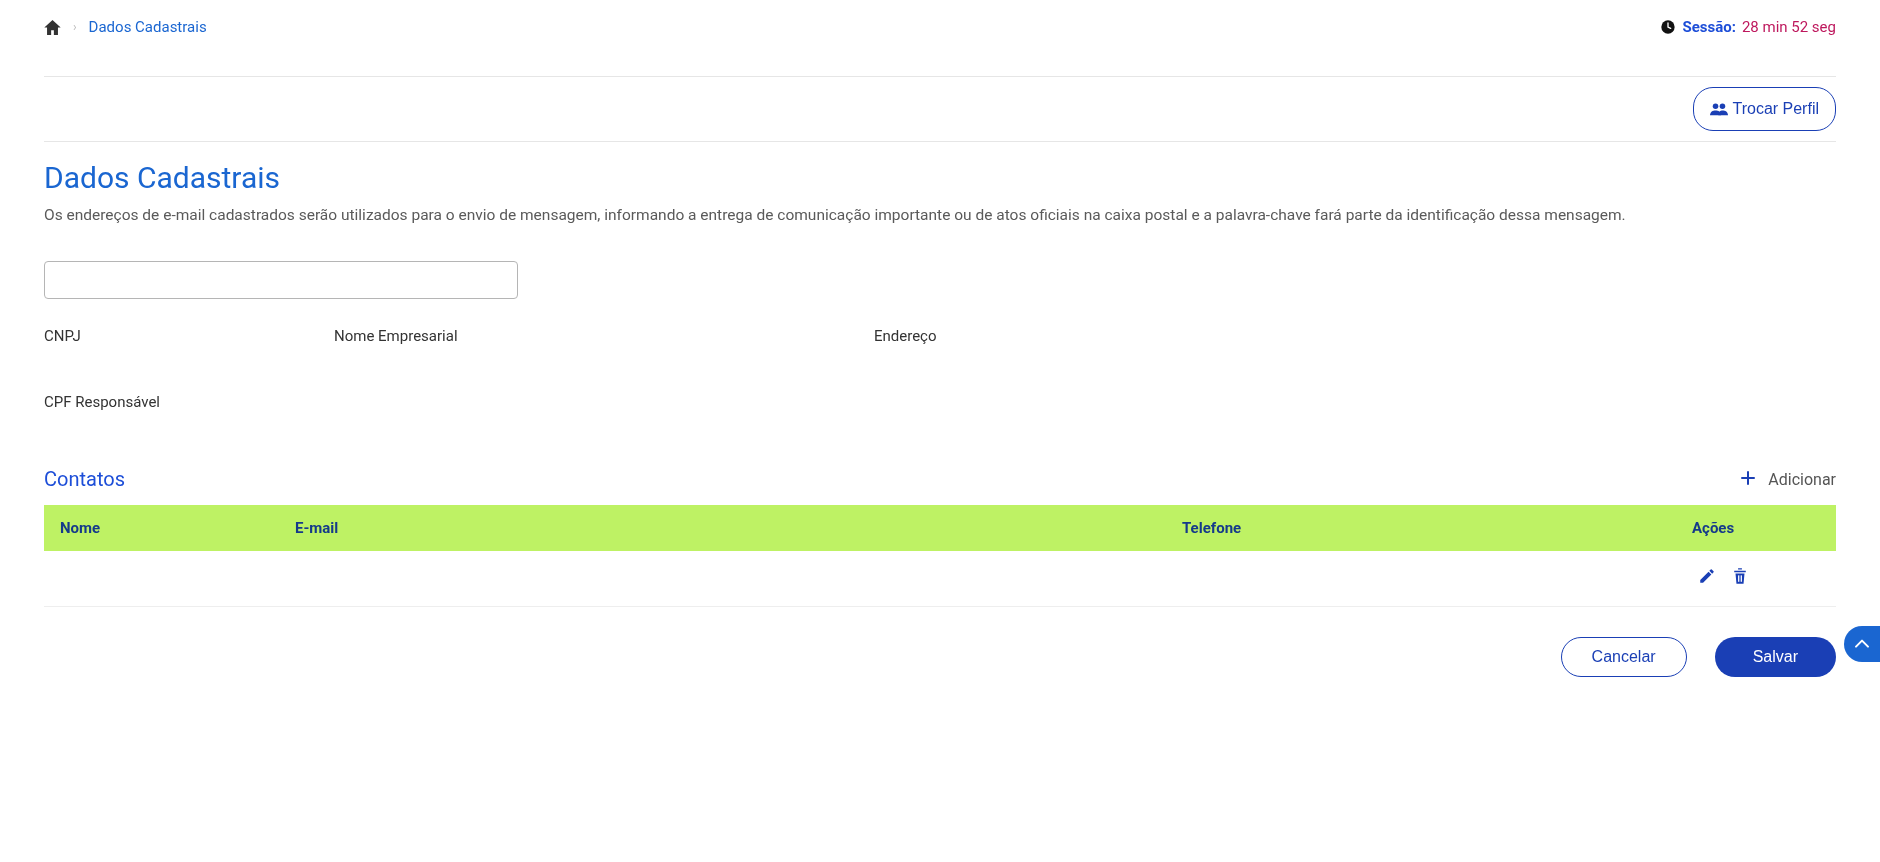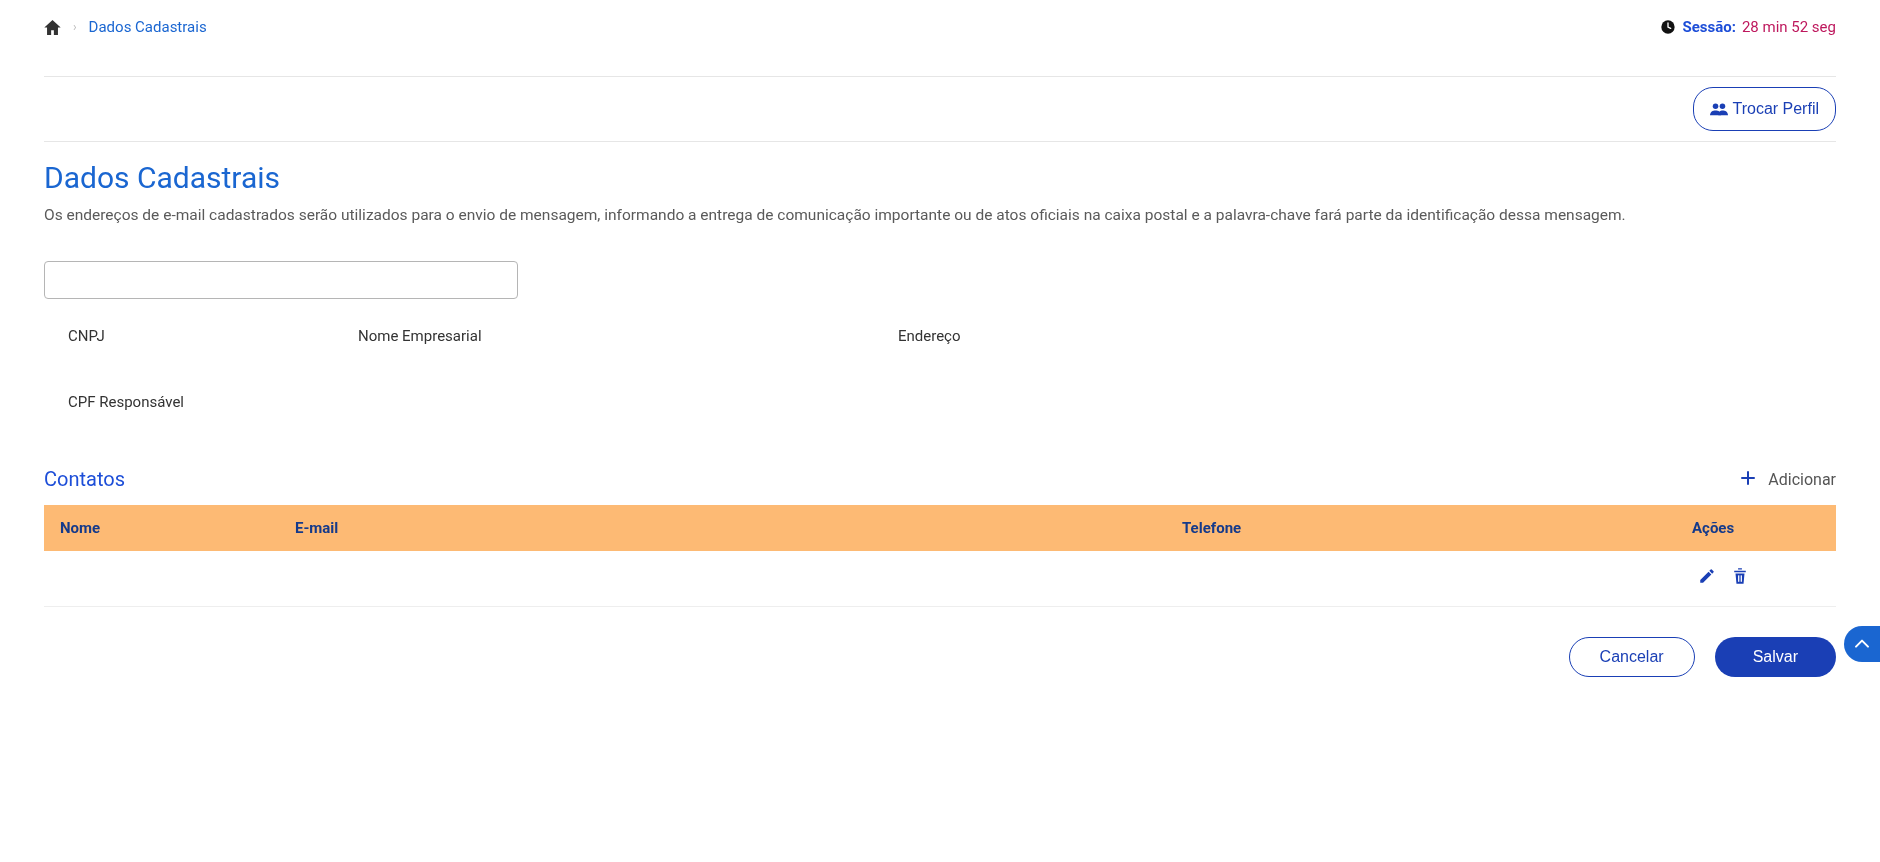--- a/index.html
+++ b/index.html
@@ -41,36 +41,36 @@
       border-radius: 4px;
       padding: 9px 10px;
       width: 474px;
       font-size: 15px;
       font-family: inherit;
     }
     .info-row { display: flex; gap: 40px; margin-top: 10px; margin-bottom: 20px; }
     .info-col.cnpj { flex: 0 0 250px; }
     .info-col.nome { flex: 0 0 500px; }
     .info-col.end { flex: 1; }
-    .info-label { color: #333; font-size: 15px; margin-left: 24px; }
+    .info-label { color: #333; font-size: 15px; }
     .section-header {
       display: flex; justify-content: space-between; align-items: center;
       margin-top: 56px; margin-bottom: 14px;
     }
     .section-title { font-size: 20px; font-weight: 400; color: #1d4ed8; }
     .add-link { color: #555; font-size: 16px; display: inline-flex; align-items: flex-start; gap: 12px; cursor: pointer; }
     .add-link .plus { color: #1a3fb5; font-weight: 700; font-size: 20px; }
     table.data { width: 100%; border-collapse: collapse; }
-    table.data thead tr { background: #fdba74; }
+    table.data thead tr { background: #bef264; }
     table.data th { text-align: left; font-weight: 700; color: #153a8a; font-size: 15px; padding: 14px 16px; }
     table.data th.actions { width: 160px; }
     table.data td { padding: 14px 16px; border-bottom: 1px solid #eee; color: #444; font-size: 15px; vertical-align: middle; }
     table.data td.actions-cell { text-align: left; }
     .icon-btn { background: none; border: none; color: #1a3fb5; cursor: pointer; padding: 2px 6px; font-size: 18px; }
-    .footer-actions { display: flex; justify-content: flex-end; gap: 20px; margin-top: 30px; }
+    .footer-actions { display: flex; justify-content: flex-end; gap: 28px; margin-top: 30px; }
     .btn-cancel {
       border: 1px solid #1a3fb5; background: #fff; color: #1a3fb5;
       border-radius: 24px; padding: 10px 30px; font-size: 16px; cursor: pointer;
     }
     .btn-save {
       border: none; background: #1a3fb5; color: #fff;
       border-radius: 24px; padding: 10px 38px; font-size: 16px; cursor: pointer;
     }
     .scroll-top {
       position: fixed; right: 0; bottom: 200px;

